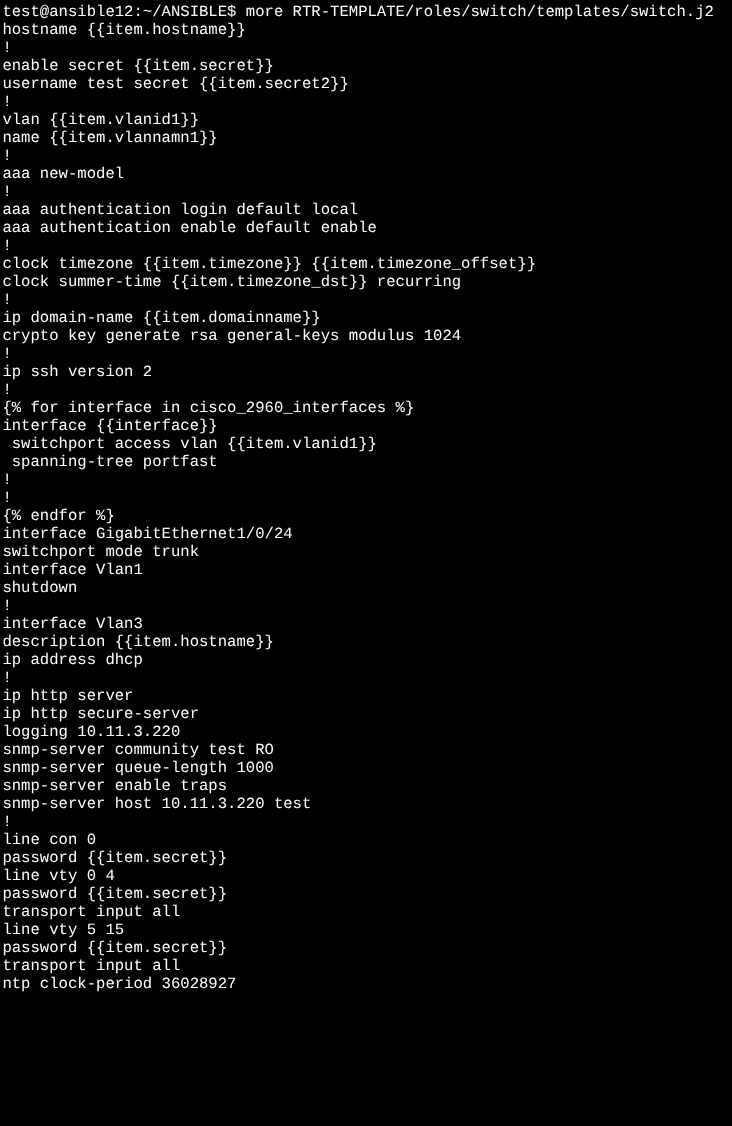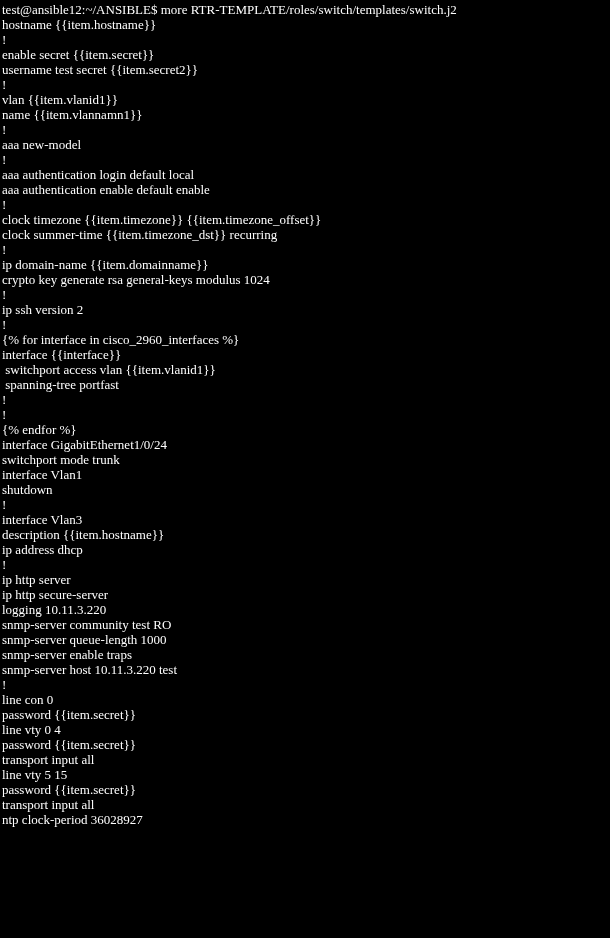--- a/index.html
+++ b/index.html
@@ -9,16 +9,15 @@
       color: #ffffff;
       font-family: "Courier New", Courier, monospace;
       font-size: 13px;
       line-height: 15px;
       white-space: pre;
       width: 610px;
       box-sizing: border-box;
     }
     .line {
       display: block;
-      font-family: Liberation Serif, serif;
     }
   </style>
 </head>
 <body><span class="line"><span>test@ansible12:~/ANSIBLE$ </span><span>more RTR-TEMPLATE/roles/switch/templates/switch.j2</span></span><div id="output"><span class="line">hostname {{item.hostname}}</span><span class="line">!</span><span class="line">enable secret {{item.secret}}</span><span class="line">username test secret {{item.secret2}}</span><span class="line">!</span><span class="line">vlan {{item.vlanid1}}</span><span class="line">name {{item.vlannamn1}}</span><span class="line">!</span><span class="line">aaa new-model</span><span class="line">!</span><span class="line">aaa authentication login default local</span><span class="line">aaa authentication enable default enable</span><span class="line">!</span><span class="line">clock timezone {{item.timezone}} {{item.timezone_offset}}</span><span class="line">clock summer-time {{item.timezone_dst}} recurring</span><span class="line">!</span><span class="line">ip domain-name {{item.domainname}}</span><span class="line">crypto key generate rsa general-keys modulus 1024</span><span class="line">!</span><span class="line">ip ssh version 2</span><span class="line">!</span><span class="line">{% for interface in cisco_2960_interfaces %}</span><span class="line">interface {{interface}}</span><span class="line"> switchport access vlan {{item.vlanid1}}</span><span class="line"> spanning-tree portfast</span><span class="line">!</span><span class="line">!</span><span class="line">{% endfor %}</span><span class="line"></span><span class="line">interface GigabitEthernet1/0/24</span><span class="line">switchport mode trunk</span><span class="line"></span><span class="line"></span><span class="line">interface Vlan1</span><span class="line">shutdown</span><span class="line">!</span><span class="line">interface Vlan3</span><span class="line">description {{item.hostname}}</span><span class="line">ip address dhcp</span><span class="line">!</span><span class="line">ip http server</span><span class="line">ip http secure-server</span><span class="line">logging 10.11.3.220</span><span class="line">snmp-server community test RO</span><span class="line">snmp-server queue-length 1000</span><span class="line">snmp-server enable traps</span><span class="line">snmp-server host 10.11.3.220 test</span><span class="line">!</span><span class="line">line con 0</span><span class="line">password {{item.secret}}</span><span class="line">line vty 0 4</span><span class="line">password {{item.secret}}</span><span class="line">transport input all</span><span class="line">line vty 5 15</span><span class="line">password {{item.secret}}</span><span class="line">transport input all</span><span class="line">ntp clock-period 36028927</span></div>
 </body></html>

